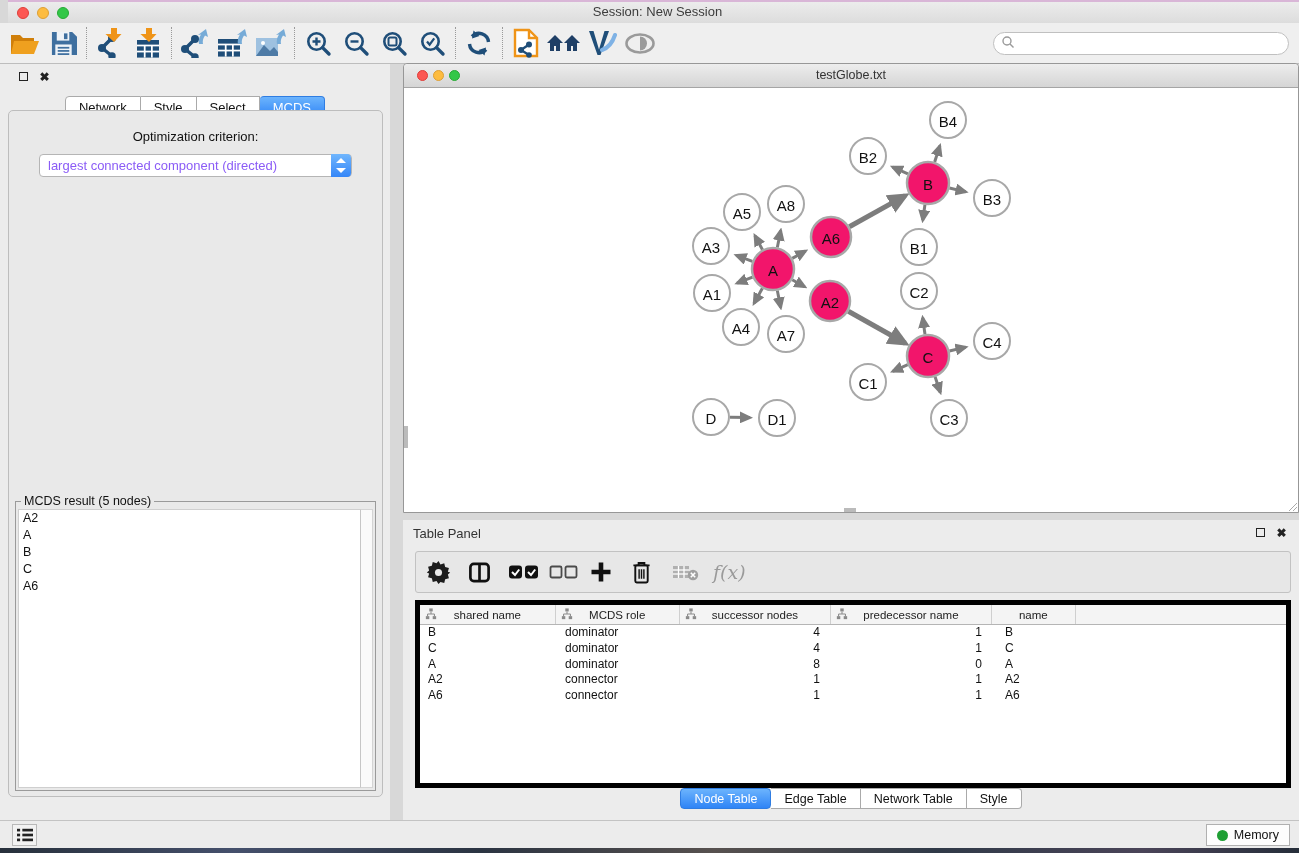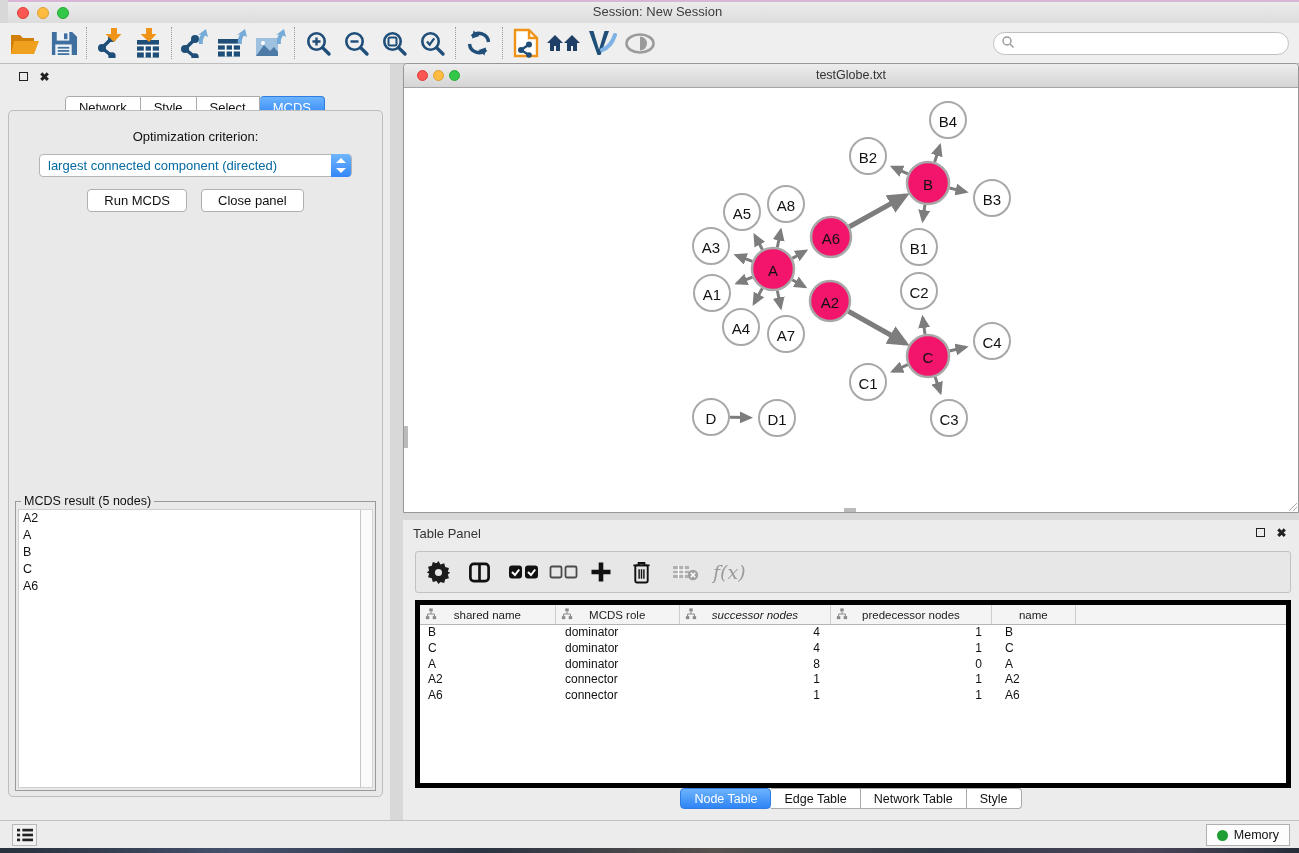--- a/index.html
+++ b/index.html
@@ -34,21 +34,21 @@
   .tabs-row { position:absolute; left:0; top:32px; width:100%; display:flex; justify-content:center; }
   .seg { height:22px; line-height:21px; padding:0 13px; background:#fff; border:1px solid #aaa; border-left:none;
     font-size:13px; color:#111; cursor:pointer; }
   .seg:first-child { border-left:1px solid #aaa; border-radius:4px 0 0 4px; }
   .seg:last-child { border-radius:0 4px 4px 0; }
   .seg.active { background:linear-gradient(#6cb4fd,#2f84f6); color:#fff; border-color:#2f7de2; border-radius:4px; position:relative; }
   .cp-content { position:absolute; left:8px; top:46px; width:375px; height:687px; background:#e9e9e9;
     border:1px solid #bdbdbd; border-radius:5px; }
   .opt-label { text-align:center; margin-top:18px; font-size:13px; color:#111; }
   .selectbox { position:relative; margin:10px auto 0 auto; width:313px; height:23px; background:#fff;
-    border:1px solid #b5b5b5; border-radius:4px; line-height:21px; padding-left:8px; font-size:13px; color:#0369a1; cursor:pointer; }
+    border:1px solid #b5b5b5; border-radius:4px; line-height:21px; padding-left:8px; font-size:13px; color:#8b5cf6; cursor:pointer; }
   .selectbox .cap { position:absolute; right:0; top:-1px; width:20px; height:23px; border-radius:0 4px 4px 0;
     background:linear-gradient(#70b6fd,#3486f8); }
   .cap .up, .cap .dn { position:absolute; left:5px; width:0; height:0; border-left:5px solid transparent; border-right:5px solid transparent; }
   .cap .up { top:4px;  border-bottom:5px solid #fff; }
   .cap .dn { bottom:4px; border-top:5px solid #fff; }
   .btn-row { display:flex; justify-content:center; gap:14px; margin-top:12px; }
   .pushbtn { height:23px; line-height:21px; padding:0 16px; background:#fff; border:1px solid #b0b0b0;
     border-radius:4px; font-size:13px; color:#111; cursor:pointer; }
   .fieldset { position:absolute; left:6px; top:390px; width:361px; height:290px; border:1px solid #9a9a9a; }
   .fieldset .legend { position:absolute; left:5px; top:-8px; background:#e9e9e9; padding:0 3px; font-size:12.5px; color:#111; }
@@ -280,24 +280,20 @@
       <span class="seg active">MCDS</span>
     </div>
   <div class="cp-content">
     <div class="opt-label">Optimization criterion:</div>
     <div class="selectbox">
       <span>largest connected component (directed)</span>
       <span class="cap">
           <span class="up"></span>
           <span class="dn"></span>
         </span>
-    </div>
-    <div class="btn-row">
-      <button class="pushbtn">Run MCDS</button>
-      <button class="pushbtn">Close panel</button>
     </div>
     <div class="fieldset">
       <span class="legend">MCDS result (5 nodes)</span>
       <div class="listbox" id="mcds-list">
           <div class="li">A2</div>
           <div class="li">A</div>
           <div class="li">B</div>
           <div class="li">C</div>
           <div class="li">A6</div>
         </div>
@@ -508,37 +504,37 @@
         </div>
         <div class="th" style="width: 125px;">
           <span class="hicon"><svg width="12" height="12" viewBox="0 0 14 14">
               <rect x="5" y="0.5" width="4" height="3.5" fill="#8a8a8a"></rect>
               <path d="M7 4 v3 M3 7 h8 M3 7 v2.5 M11 7 v2.5" stroke="#8a8a8a" stroke-width="1.2" fill="none"></path>
               <rect x="1" y="9.5" width="4" height="3.5" fill="#8a8a8a"></rect>
               <rect x="9" y="9.5" width="4" height="3.5" fill="#8a8a8a"></rect>
             </svg></span>
           <span>MCDS role</span>
         </div>
-        <div class="th" style="width: 153px; font-style: italic;">
+        <div class="th" style="width: 153px;">
           <span class="hicon"><svg width="12" height="12" viewBox="0 0 14 14">
               <rect x="5" y="0.5" width="4" height="3.5" fill="#8a8a8a"></rect>
               <path d="M7 4 v3 M3 7 h8 M3 7 v2.5 M11 7 v2.5" stroke="#8a8a8a" stroke-width="1.2" fill="none"></path>
               <rect x="1" y="9.5" width="4" height="3.5" fill="#8a8a8a"></rect>
               <rect x="9" y="9.5" width="4" height="3.5" fill="#8a8a8a"></rect>
             </svg></span>
           <span>successor nodes</span>
         </div>
         <div class="th" style="width: 162px;">
           <span class="hicon"><svg width="12" height="12" viewBox="0 0 14 14">
               <rect x="5" y="0.5" width="4" height="3.5" fill="#8a8a8a"></rect>
               <path d="M7 4 v3 M3 7 h8 M3 7 v2.5 M11 7 v2.5" stroke="#8a8a8a" stroke-width="1.2" fill="none"></path>
               <rect x="1" y="9.5" width="4" height="3.5" fill="#8a8a8a"></rect>
               <rect x="9" y="9.5" width="4" height="3.5" fill="#8a8a8a"></rect>
             </svg></span>
-          <span>predecessor nodes</span>
+          <span>predecessor name</span>
         </div>
         <div class="th" style="width: 85px;">
           <span>name</span>
         </div>
         <div class="th" style="width: 212px; border-right: none;"></div>
       </div>
     <div id="tbl-body">
         <div class="tbl-row">
           <div class="td" style="width: 137px;">B</div>
           <div class="td" style="width: 125px;">dominator</div>

